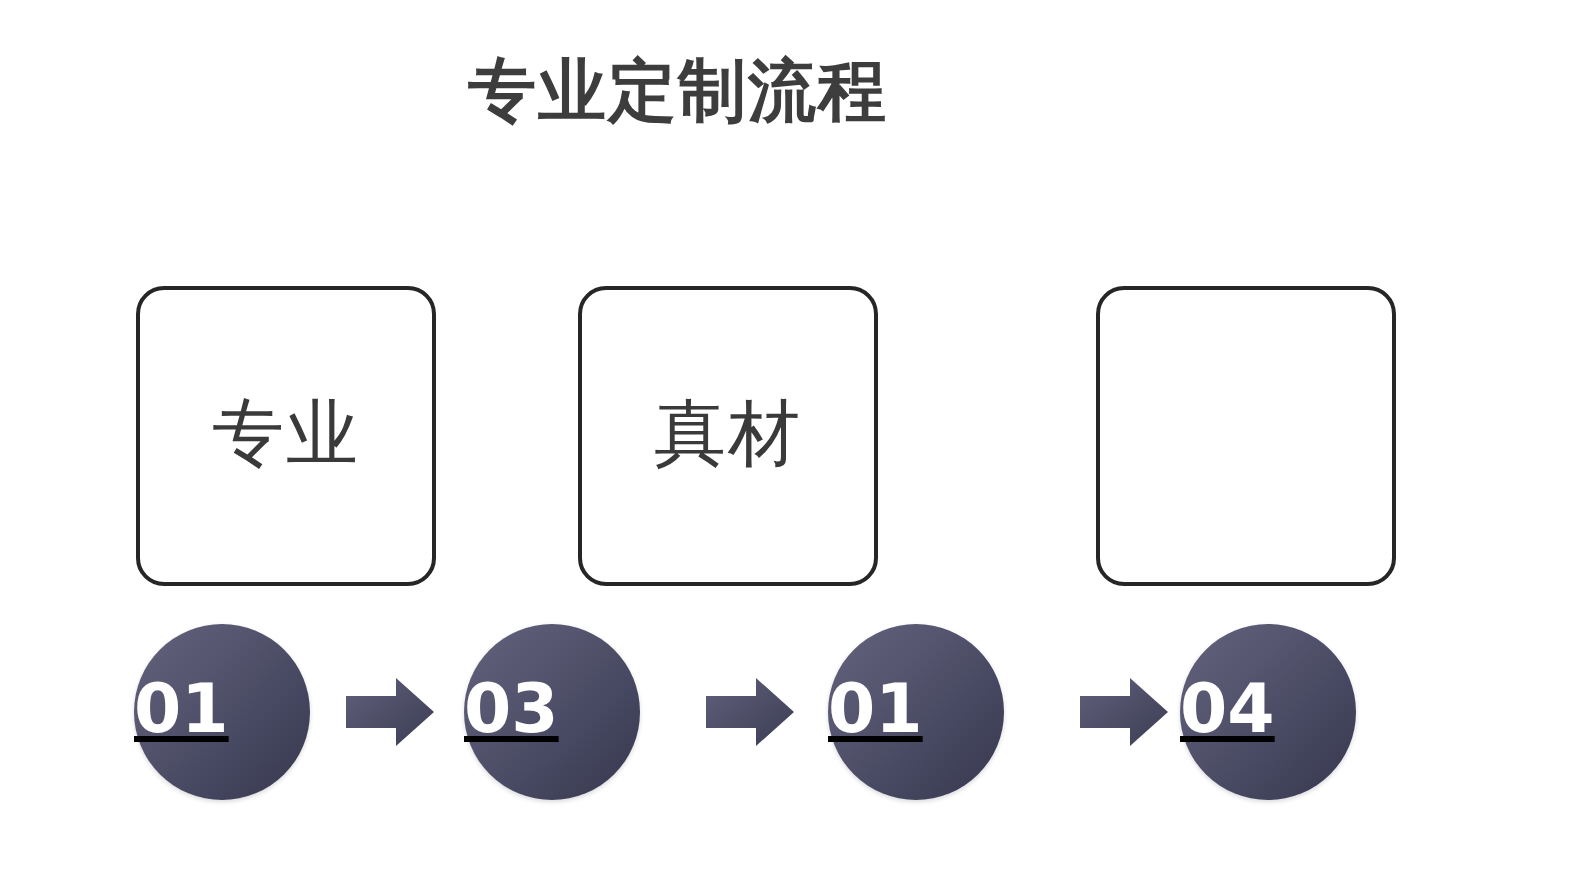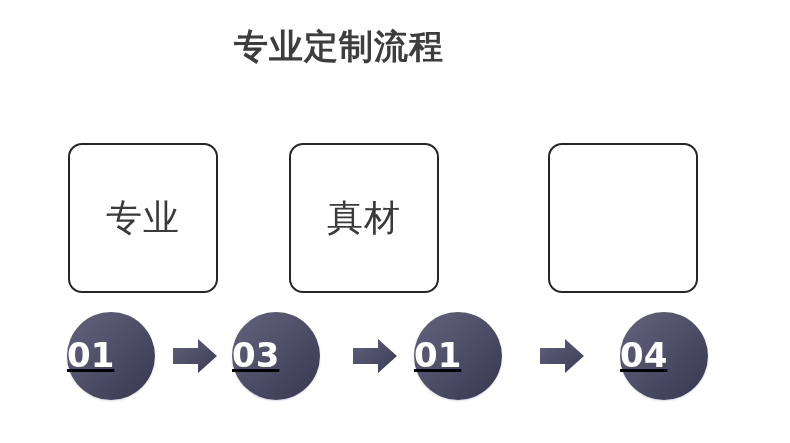--- a/index.html
+++ b/index.html
@@ -78,21 +78,21 @@
     font-size: 34px;
     font-weight: bold;
     color: #ffffff;
     letter-spacing: 0px;
     line-height: 1;
     transform: translateY(-1px);
   }
   #circle-0 { left: 67px; }
   #circle-1 { left: 232px; }
   #circle-2 { left: 414px; }
-  #circle-3 { left: 620px; }
+  #circle-3 { left: 590px; }
 
   
   .step-arrow {
     position: absolute;
     top: 337px;
     width: 44px;
     height: 38px;
   }
   #arrow-0 { left: 173px; }
   #arrow-1 { left: 353px; }

